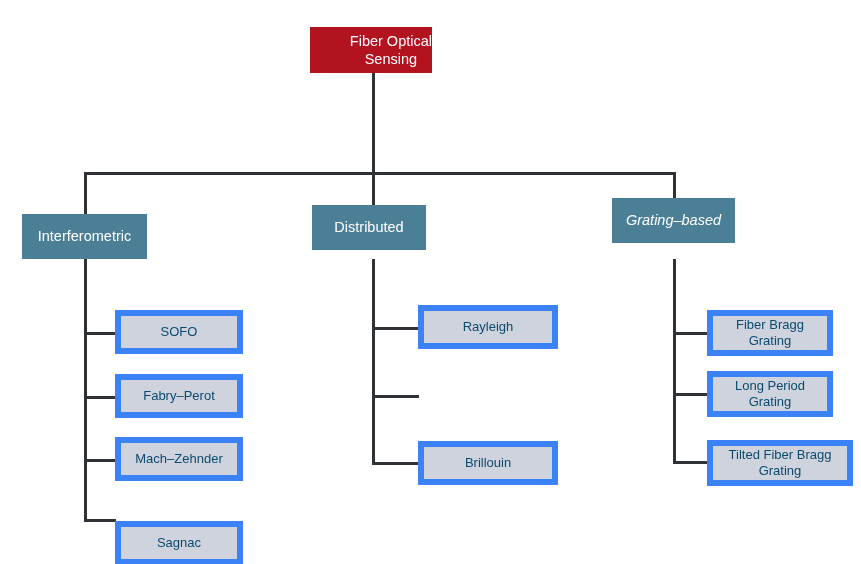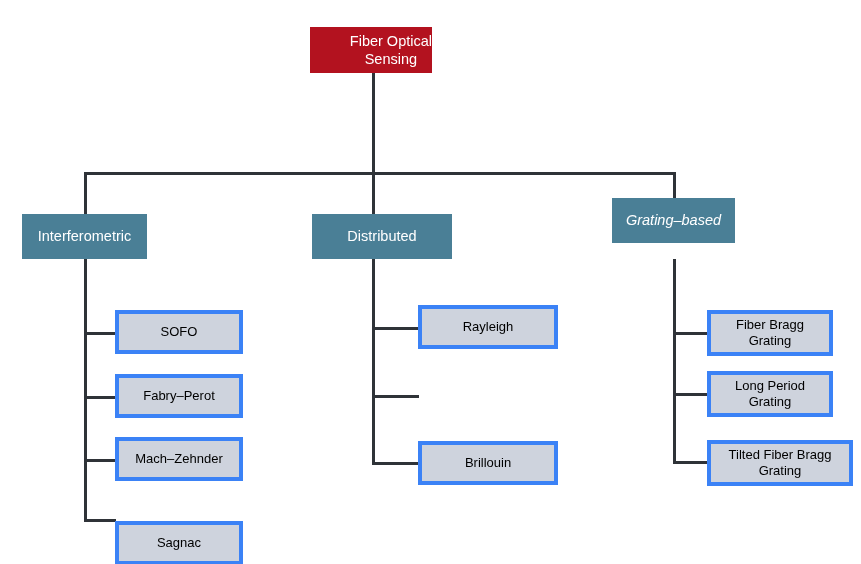--- a/index.html
+++ b/index.html
@@ -42,23 +42,23 @@
   }
   .node-cat {
     background: #4a7f96;
     color: #ffffff;
     font-size: 14.5px;
     border: none;
     text-align: center;
   }
   .node-leaf {
     background: #ced3dd;
-    color: #000000;
+    color: #0c4a6e;
     font-size: 13px;
-    border: 4px solid #3b82f6;
+    border: 6px solid #3b82f6;
   }
 
   
   .line {
     position: absolute;
     background: #2f3338;
     z-index: 1;
   }
   .line-v { width: 3px; }
   .line-h { height: 3px; }
@@ -94,21 +94,21 @@
 
   <div class="node node-root" style="left:310px; top:27px; width:122px; height:46px;justify-content:flex-end;">
     <span class="node-label">Fiber Optical
 Sensing</span>
   </div>
 
   <div class="node node-cat" style="left:22px; top:214px; width:125px; height:45px;">
     <span class="node-label">Interferometric</span>
   </div>
 
-  <div class="node node-cat" style="left:312px; top:214px; width:140px; height:45px;">
+  <div class="node node-cat" style="left:312px; top:205px; width:114px; height:45px;">
     <span class="node-label">Distributed</span>
   </div>
 
   <div class="node node-cat" style="left:612px; top:198px; width:123px; height:45px;font-style:italic;">
     <span class="node-label">Grating–based</span>
   </div>
 
   <div class="node node-leaf" style="left:115px; top:310px; width:128px; height:44px;">
     <span class="node-label">SOFO</span>
   </div>

